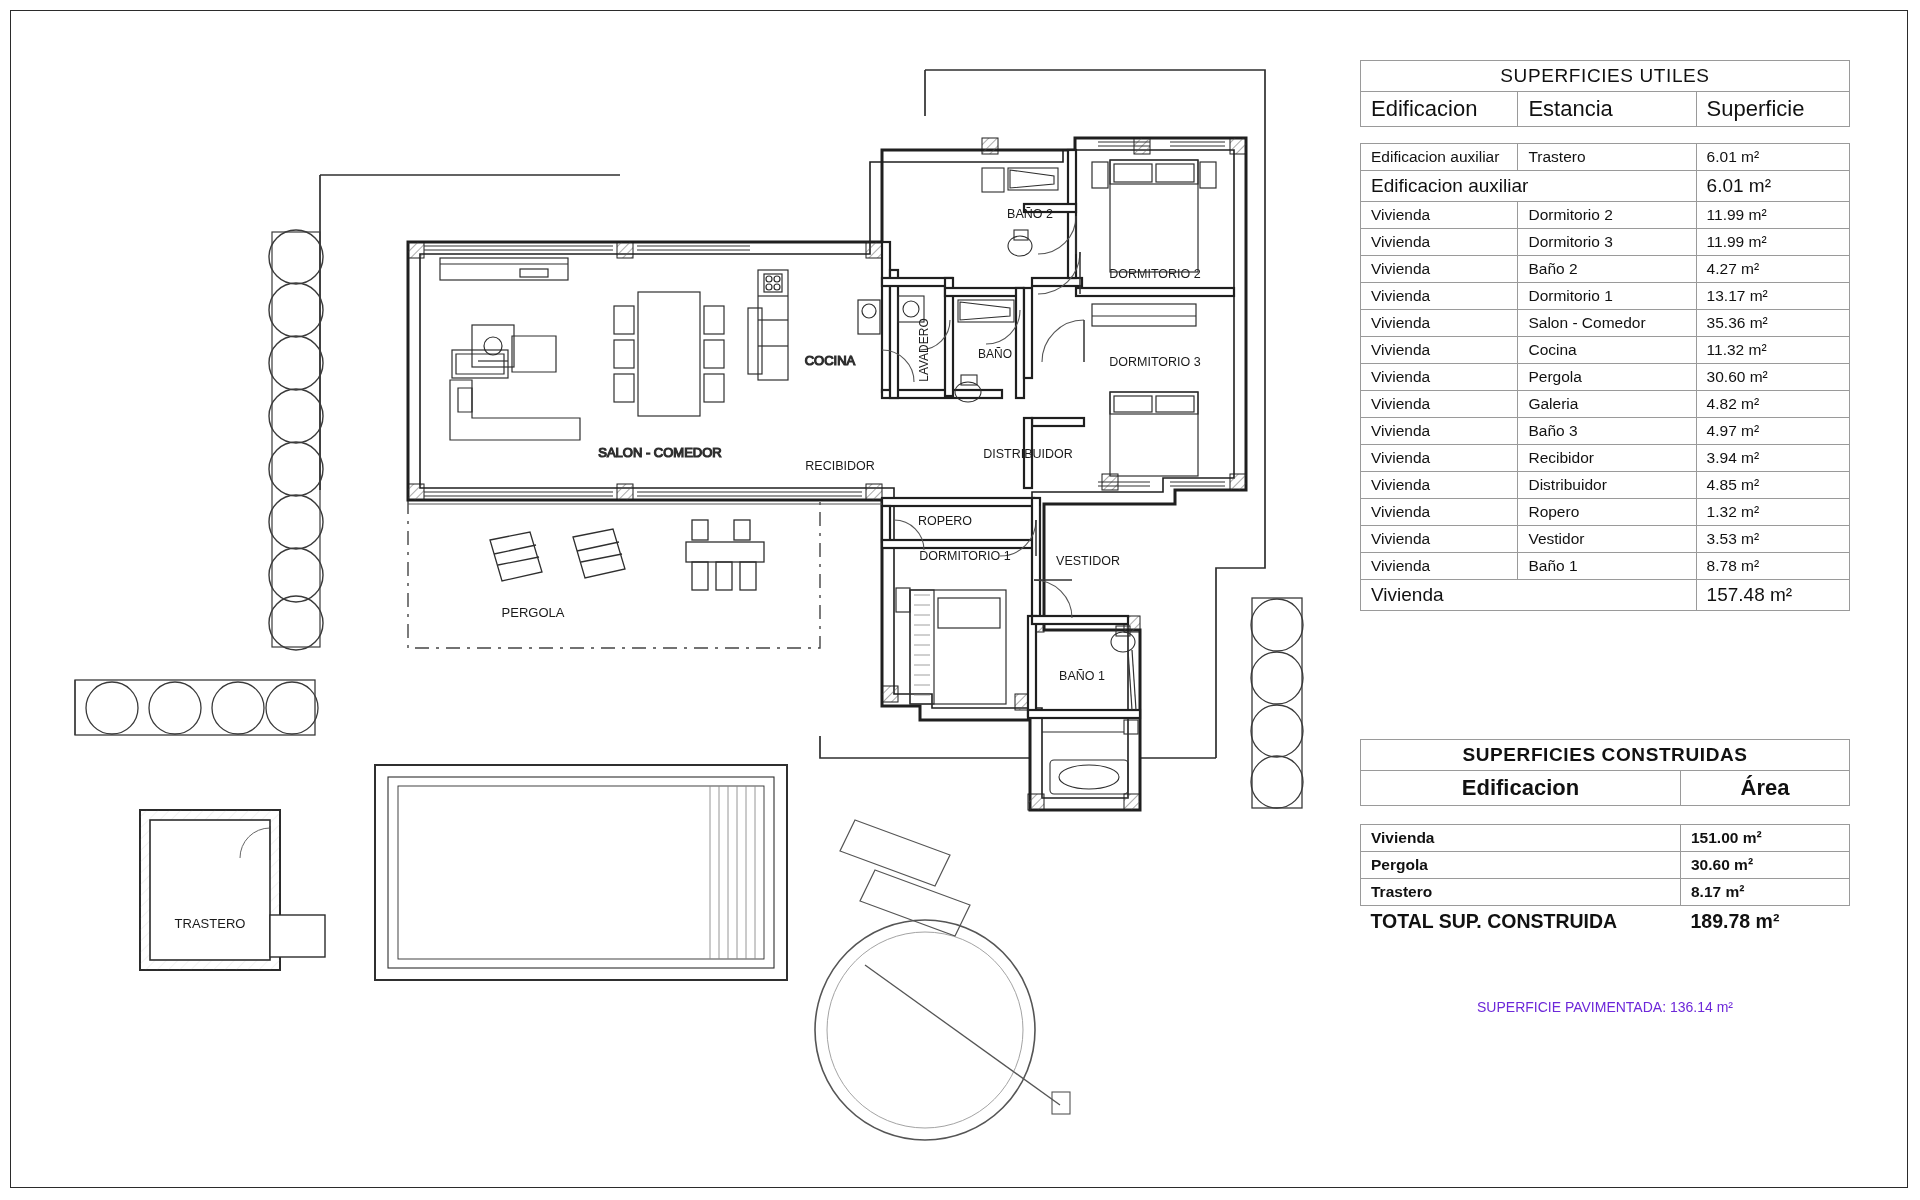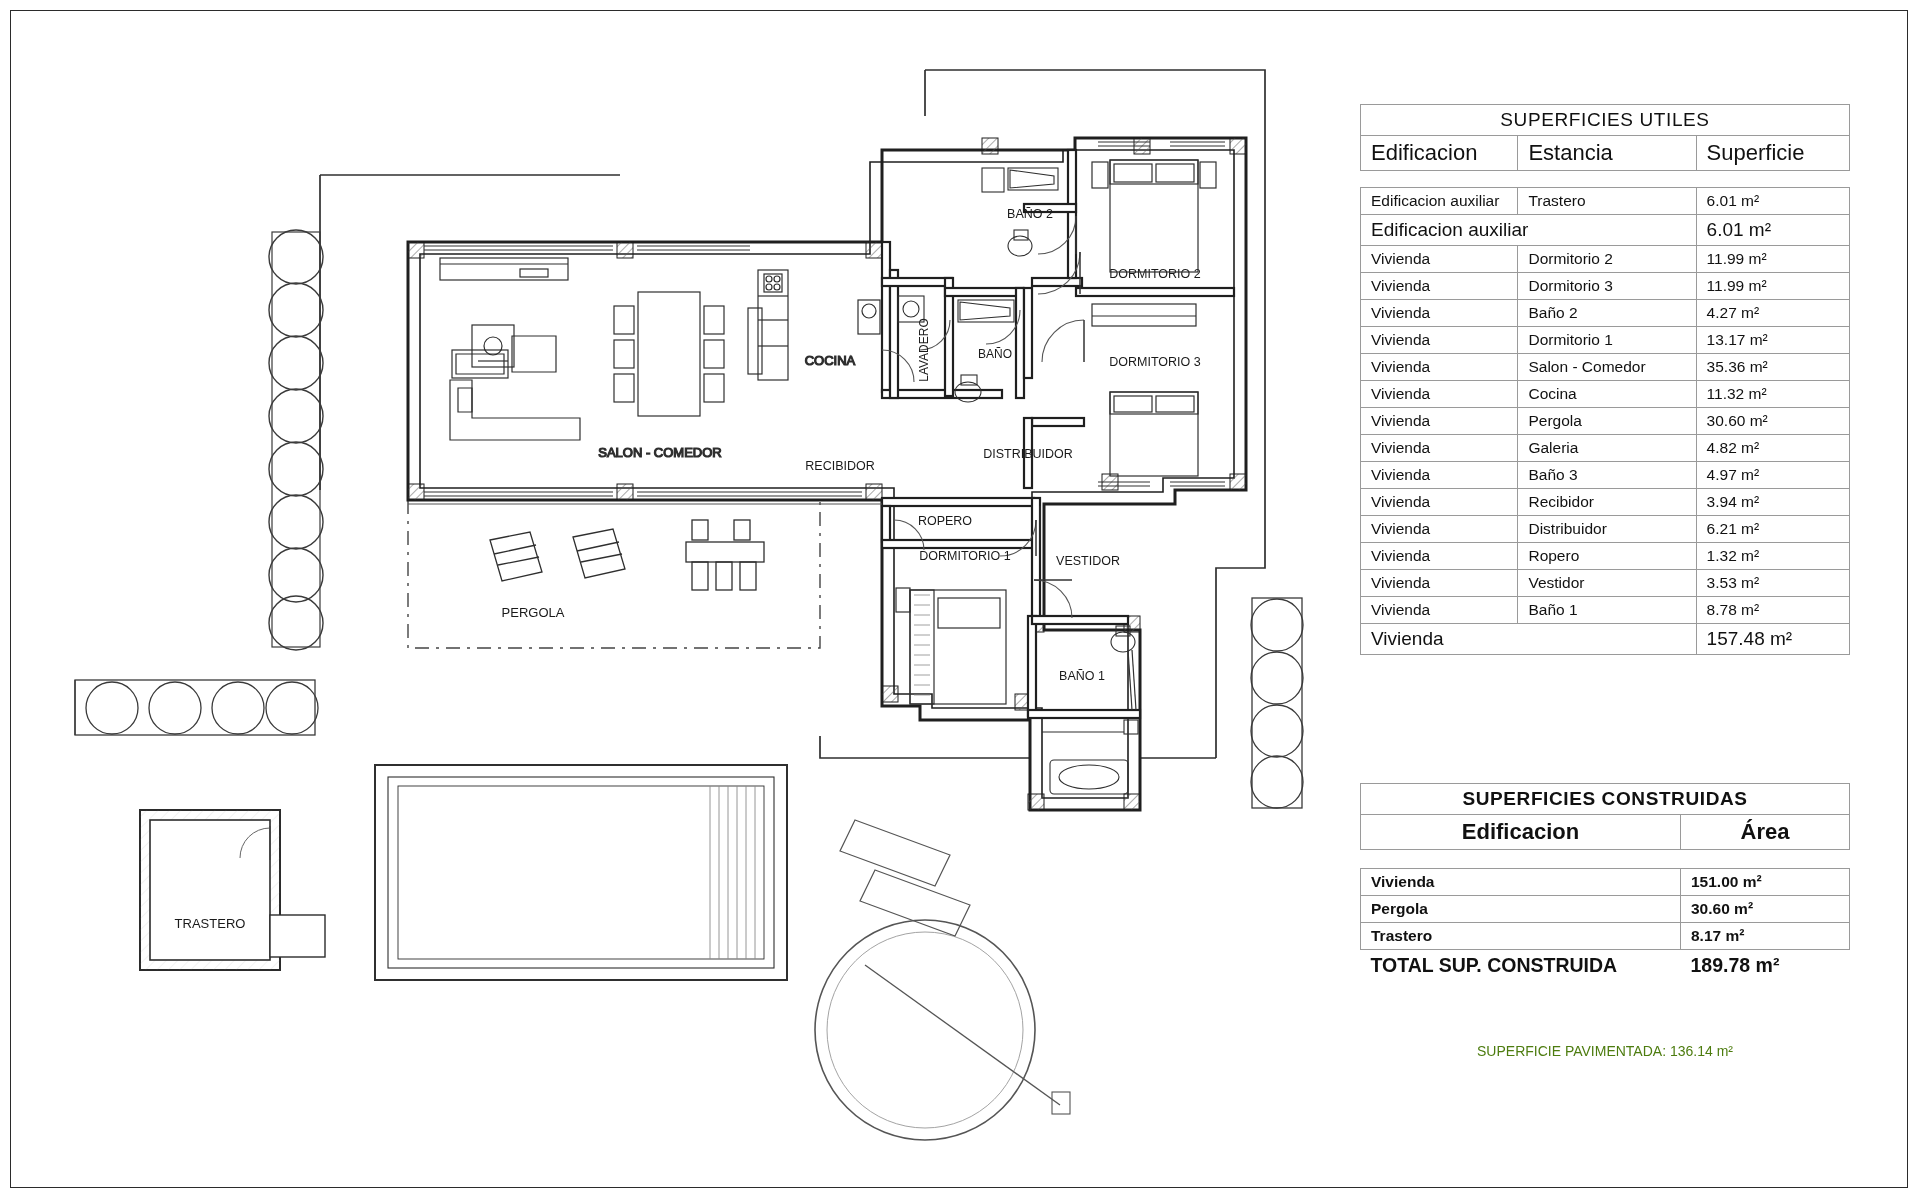--- a/index.html
+++ b/index.html
@@ -40,21 +40,20 @@
   .tables {
     position: absolute;
     left: 1360px;
     top: 60px;
     width: 530px;
   }
   table.sup {
     border-collapse: collapse;
     width: 490px;
     font-size: 15.5px;
-    margin-top: 44px;
   }
   table.sup td, table.sup th {
     border: 1px solid #9a9a9a;
     padding: 4px 10px;
     vertical-align: middle;
     font-weight: normal;
     background: #fff;
   }
   .tbl-title td {
     text-align: center;
@@ -98,21 +97,21 @@
   table.constr td {
     border: 1px solid #9a9a9a;
     padding: 4px 10px;
     background: #fff;
   }
   .pav {
     margin-top: 62px;
     font-size: 14px;
     text-align: center;
     width: 490px;
-    color: #4d7c0f;
+    color: #6d28d9;
   }
 
   .cell-num { font-weight: bold; }
   .w-edif { width: 150px; }
   .w-est  { width: 190px; }
   .w-sup  { width: 148px; }
 
   
   text {
     font-family: "Liberation Sans", sans-serif;
@@ -586,21 +585,21 @@
         <td class="b">4.97 m²</td>
       </tr>
       <tr>
         <td class="b">Vivienda</td>
         <td class="b">Recibidor</td>
         <td class="b">3.94 m²</td>
       </tr>
       <tr>
         <td class="b">Vivienda</td>
         <td class="b">Distribuidor</td>
-        <td class="b">6.21 m²</td>
+        <td class="b">4.85 m²</td>
       </tr>
       <tr>
         <td class="b">Vivienda</td>
         <td class="b">Ropero</td>
         <td class="b">1.32 m²</td>
       </tr>
       <tr>
         <td class="b">Vivienda</td>
         <td class="b">Vestidor</td>
         <td class="b">3.53 m²</td>

